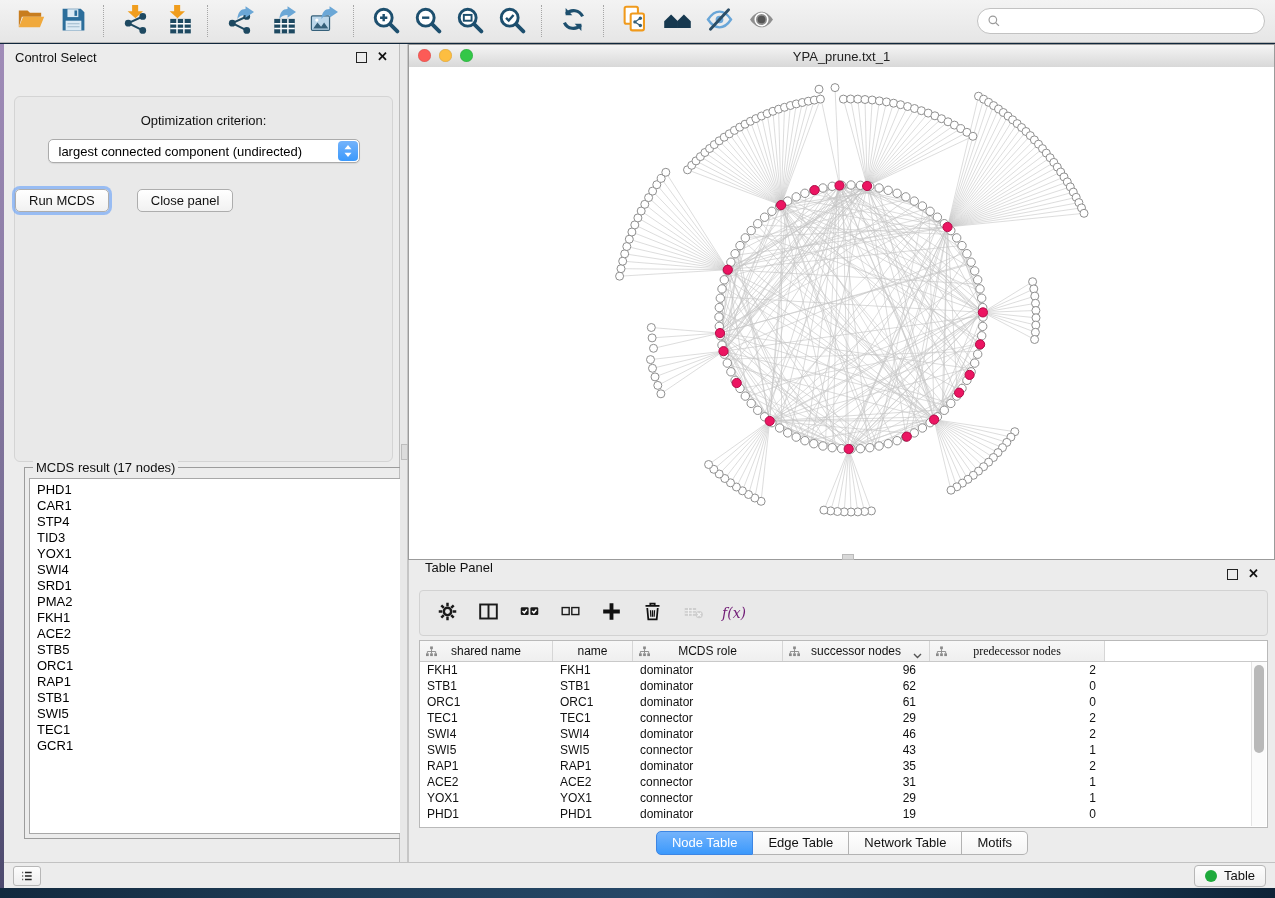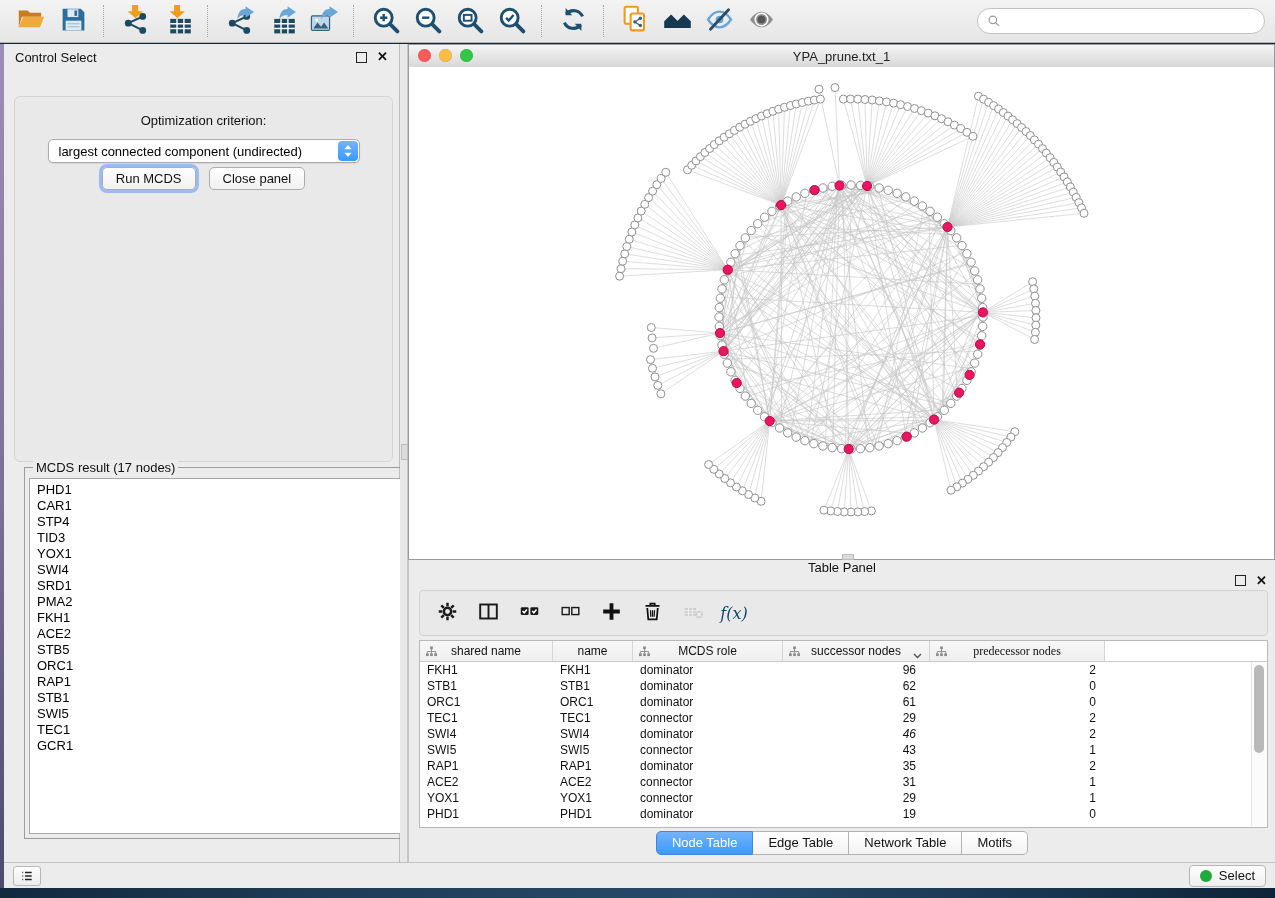--- a/index.html
+++ b/index.html
@@ -43,21 +43,21 @@
   .seg.active{background:linear-gradient(#74b3fb,var(--accent,#3b99fc));color:#fff;
     border-color:#3d86e4;}
   .cp-inner{position:absolute;left:10px;right:6px;top:52px;height:364px;
     background:#e9e9e9;border:1px solid #d4d4d4;border-radius:6px;}
   .opt-label{text-align:center;margin-top:16px;font-size:13px;color:#111;}
   .dropdown{margin:11px auto 0;width:312px;height:24px;background:#fff;border:1px solid #ababab;
     border-radius:5px;position:relative;display:flex;align-items:center;font-size:13px;
     padding-left:10px;box-sizing:border-box;box-shadow:0 1px 1px rgba(0,0,0,.08);}
   .stepper{position:absolute;right:1px;top:1px;width:20px;height:20px;border-radius:4px;
     background:linear-gradient(#74b3fb,var(--accent,#3b99fc));display:flex;align-items:center;justify-content:center;}
-  .btn-row{display:flex;justify-content:center;gap:13px;margin-top:4px;}
+  .btn-row{display:flex;gap:28px;margin-top:26px;}
   .mac-btn{height:23px;padding:0 13px;background:linear-gradient(#ffffff,#f1f1f1);
     border:1px solid #adadad;border-radius:5px;font-size:13px;color:#111;
     font-family:"Liberation Sans",sans-serif;cursor:default;}
   .mac-btn.focus{box-shadow:0 0 0 3px rgba(86,152,252,.55);}
   .result-group{position:absolute;left:20px;top:423px;width:372px;height:370px;
     border:1px solid #9c9c9c;padding-left:33px;}
   .group-legend{position:absolute;top:-8px;left:8px;background:#ececec;padding:0 3px;
     font-size:13px;color:#111;}
   .result-list{position:absolute;left:4px;right:4px;top:10px;bottom:4px;background:#fff;
     border:1px solid #a8a8a8;font-size:13px;line-height:16px;padding:3px 0 0 7px;
@@ -75,28 +75,28 @@
   .net-titlebar{height:22px;background:linear-gradient(#f5f5f5,#d8d8d8);
     border-bottom:1px solid #aeaeae;position:relative;display:flex;align-items:center;justify-content:center;}
   .traffic{position:absolute;left:9px;top:4px;display:flex;gap:8px;}
   .light{width:13px;height:13px;border-radius:50%;box-shadow:inset 0 0 1px rgba(0,0,0,.35);}
   .net-title{font-size:13px;color:#222;}
   .net-canvas{position:absolute;left:0;top:22px;right:0;bottom:0;background:#fff;}
   .net-grip{position:absolute;left:50%;bottom:-1px;width:10px;height:4px;background:#d9d9d9;border:1px solid #bbb;}
   
   .table-panel{position:absolute;left:408px;top:560px;width:867px;height:302px;
     background:#ececec;box-sizing:border-box;border-left:1px solid #c6c6c6;}
-  .tp-titlebar{height:28px;display:flex;align-items:center;padding:0 8px;font-size:13px;color:#111;flex-direction:column;}
+  .tp-titlebar{height:28px;display:flex;padding:0 16px;font-size:13px;color:#111;}
   .tp-toolbar{position:absolute;left:10px;right:7px;top:30px;height:46px;
     background:#e9e9e9;border:1px solid #d2d2d2;border-radius:4px;
     display:flex;align-items:center;padding:0 10px;gap:7px;box-sizing:border-box;}
   .tpt-btn{width:34px;height:34px;background:none;border:none;display:flex;align-items:center;
     justify-content:center;cursor:default;}
   .tpt-btn svg{width:21px;height:21px;}
-  .fx-label{font-family:"DejaVu Serif",serif;font-style:italic;font-size:16px;color:#0c4a6e;}
+  .fx-label{font-family:"DejaVu Serif",serif;font-style:italic;font-size:14px;color:#701a75;}
   .tbl-wrap{position:absolute;left:10px;right:7px;top:80px;height:188px;background:#fff;
     border:1px solid #b9b9b9;box-sizing:border-box;overflow:hidden;}
   .thead{display:flex;height:20px;background:linear-gradient(#f7f7f7,#efefef);
     border-bottom:1px solid #c9c9c9;}
   .th{position:relative;display:flex;align-items:center;justify-content:center;
     font-size:12px;color:#111;border-right:1px solid #d6d6d6;box-sizing:border-box;}
   .th .col-icon{position:absolute;left:6px;top:5px;}
   .th .sort{position:absolute;right:7px;top:7px;}
   .th-filler{flex:1;background:#fff;border-right:none;}
   .tr{display:flex;height:16px;}
@@ -1145,21 +1145,21 @@
           <div class="td" style="width: 133px;">TEC1</div>
           <div class="td" style="width: 80px;">TEC1</div>
           <div class="td" style="width: 150px;">connector</div>
           <div class="td num" style="width: 147px; padding-right: 14px;">29</div>
           <div class="td num" style="width: 175px; padding-right: 9px;">2</div>
         </div>
         <div class="tr">
           <div class="td" style="width: 133px;">SWI4</div>
           <div class="td" style="width: 80px;">SWI4</div>
           <div class="td" style="width: 150px;">dominator</div>
-          <div class="td num" style="width: 147px; padding-right: 14px; font-style: italic;">46</div>
+          <div class="td num" style="width: 147px; padding-right: 14px;">46</div>
           <div class="td num" style="width: 175px; padding-right: 9px;">2</div>
         </div>
         <div class="tr">
           <div class="td" style="width: 133px;">SWI5</div>
           <div class="td" style="width: 80px;">SWI5</div>
           <div class="td" style="width: 150px;">connector</div>
           <div class="td num" style="width: 147px; padding-right: 14px;">43</div>
           <div class="td num" style="width: 175px; padding-right: 9px;">1</div>
         </div>
         <div class="tr">
@@ -1207,15 +1207,15 @@
   <button class="list-btn">
     <svg viewBox="0 0 24 24" width="16" height="16">
         <g stroke="#222" stroke-width="2.6" fill="none">
           <path d="M4 6h1.4M4 12h1.4M4 18h1.4"></path>
           <path d="M8.5 6H20M8.5 12H20M8.5 18H20"></path>
         </g>
       </svg>
   </button>
   <button class="memory-btn">
     <span class="mem-dot" id="mem-dot" style="background: rgb(31, 170, 60);"></span>
-    <span>Select</span>
+    <span>Table</span>
   </button>
 </div>
 
 </body></html>

